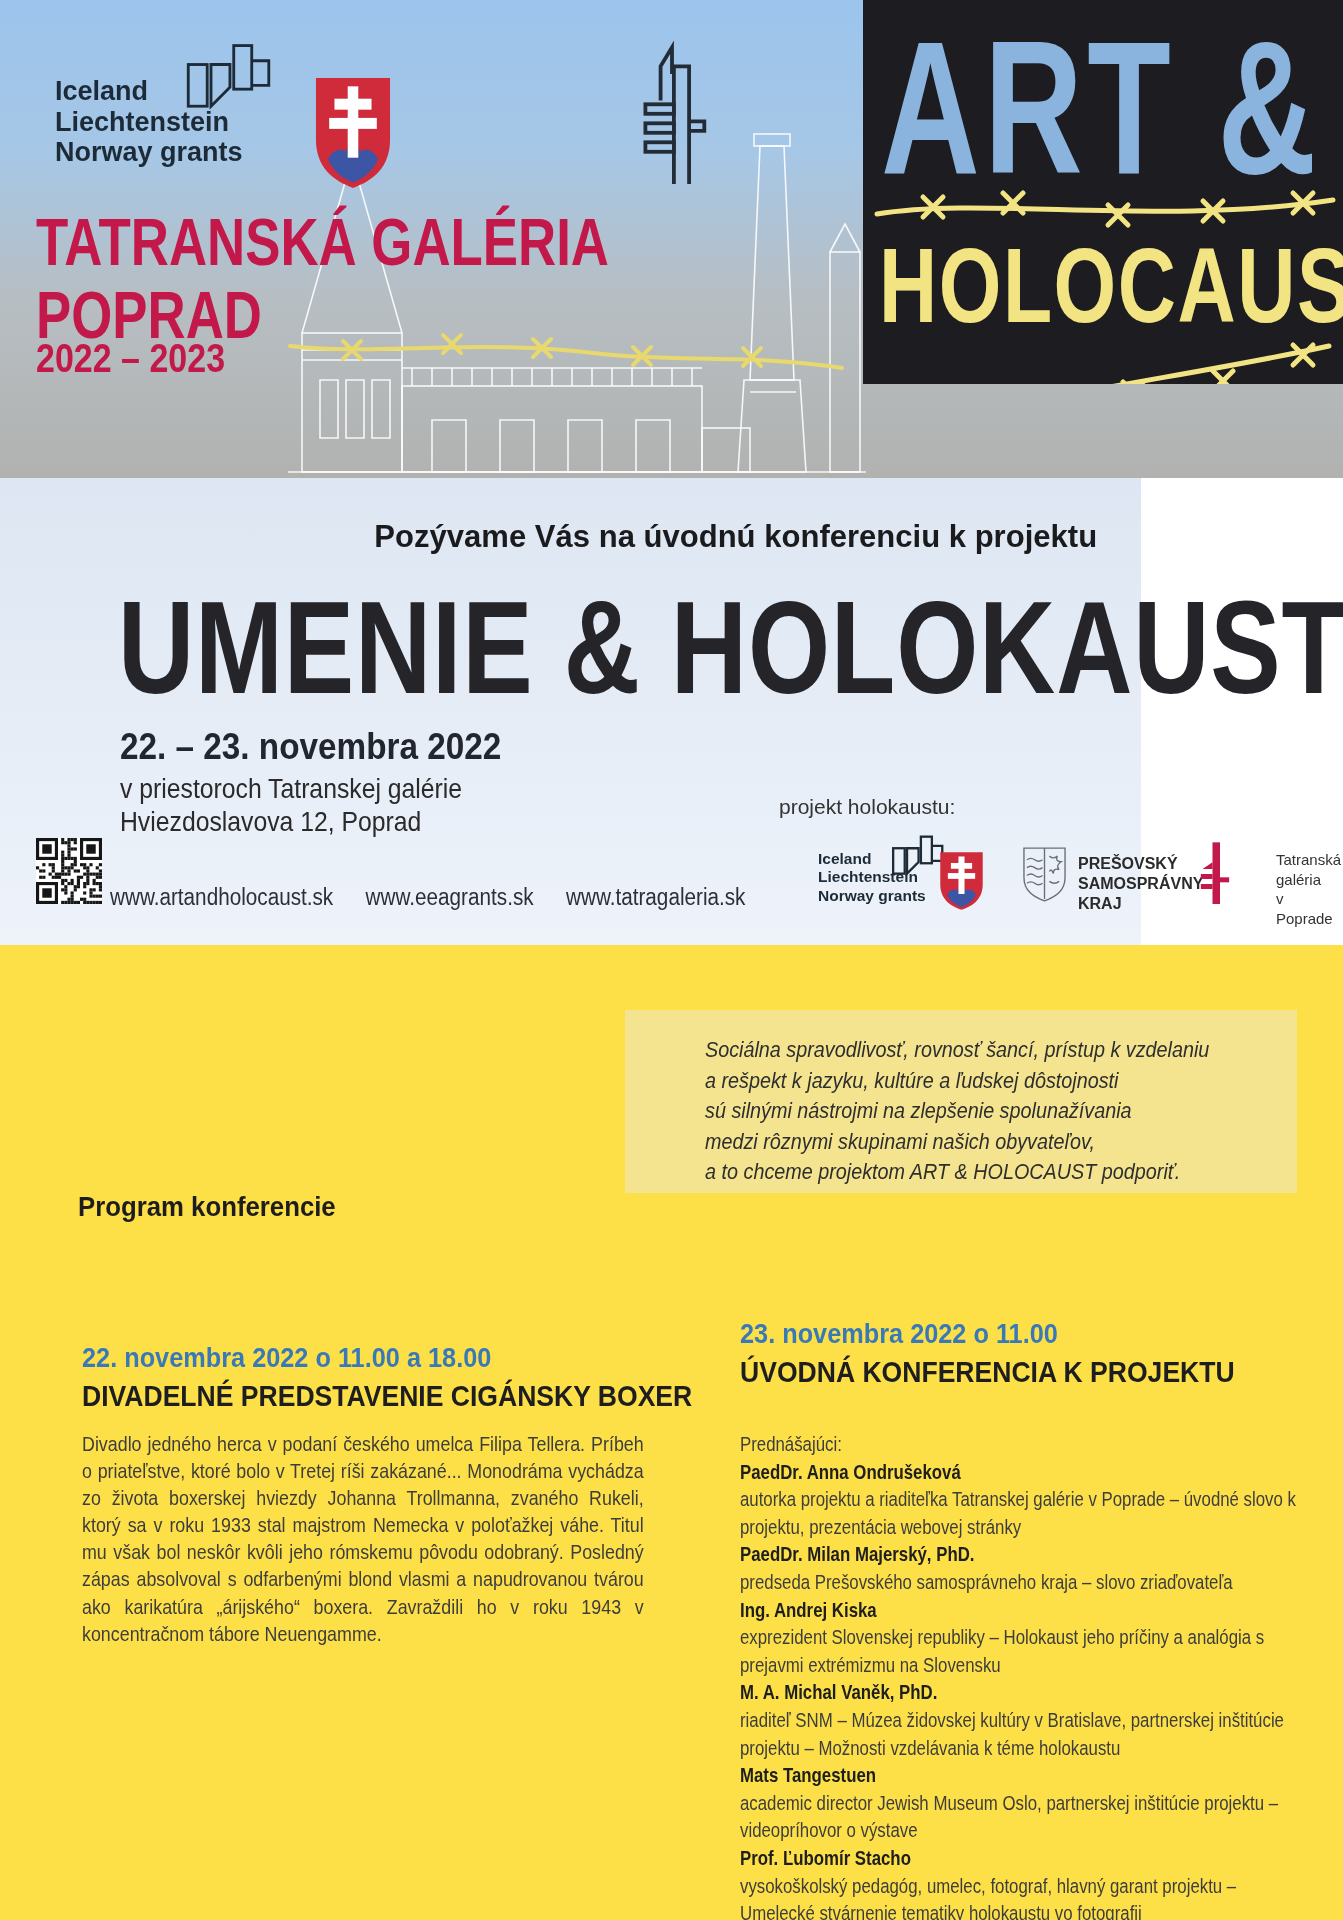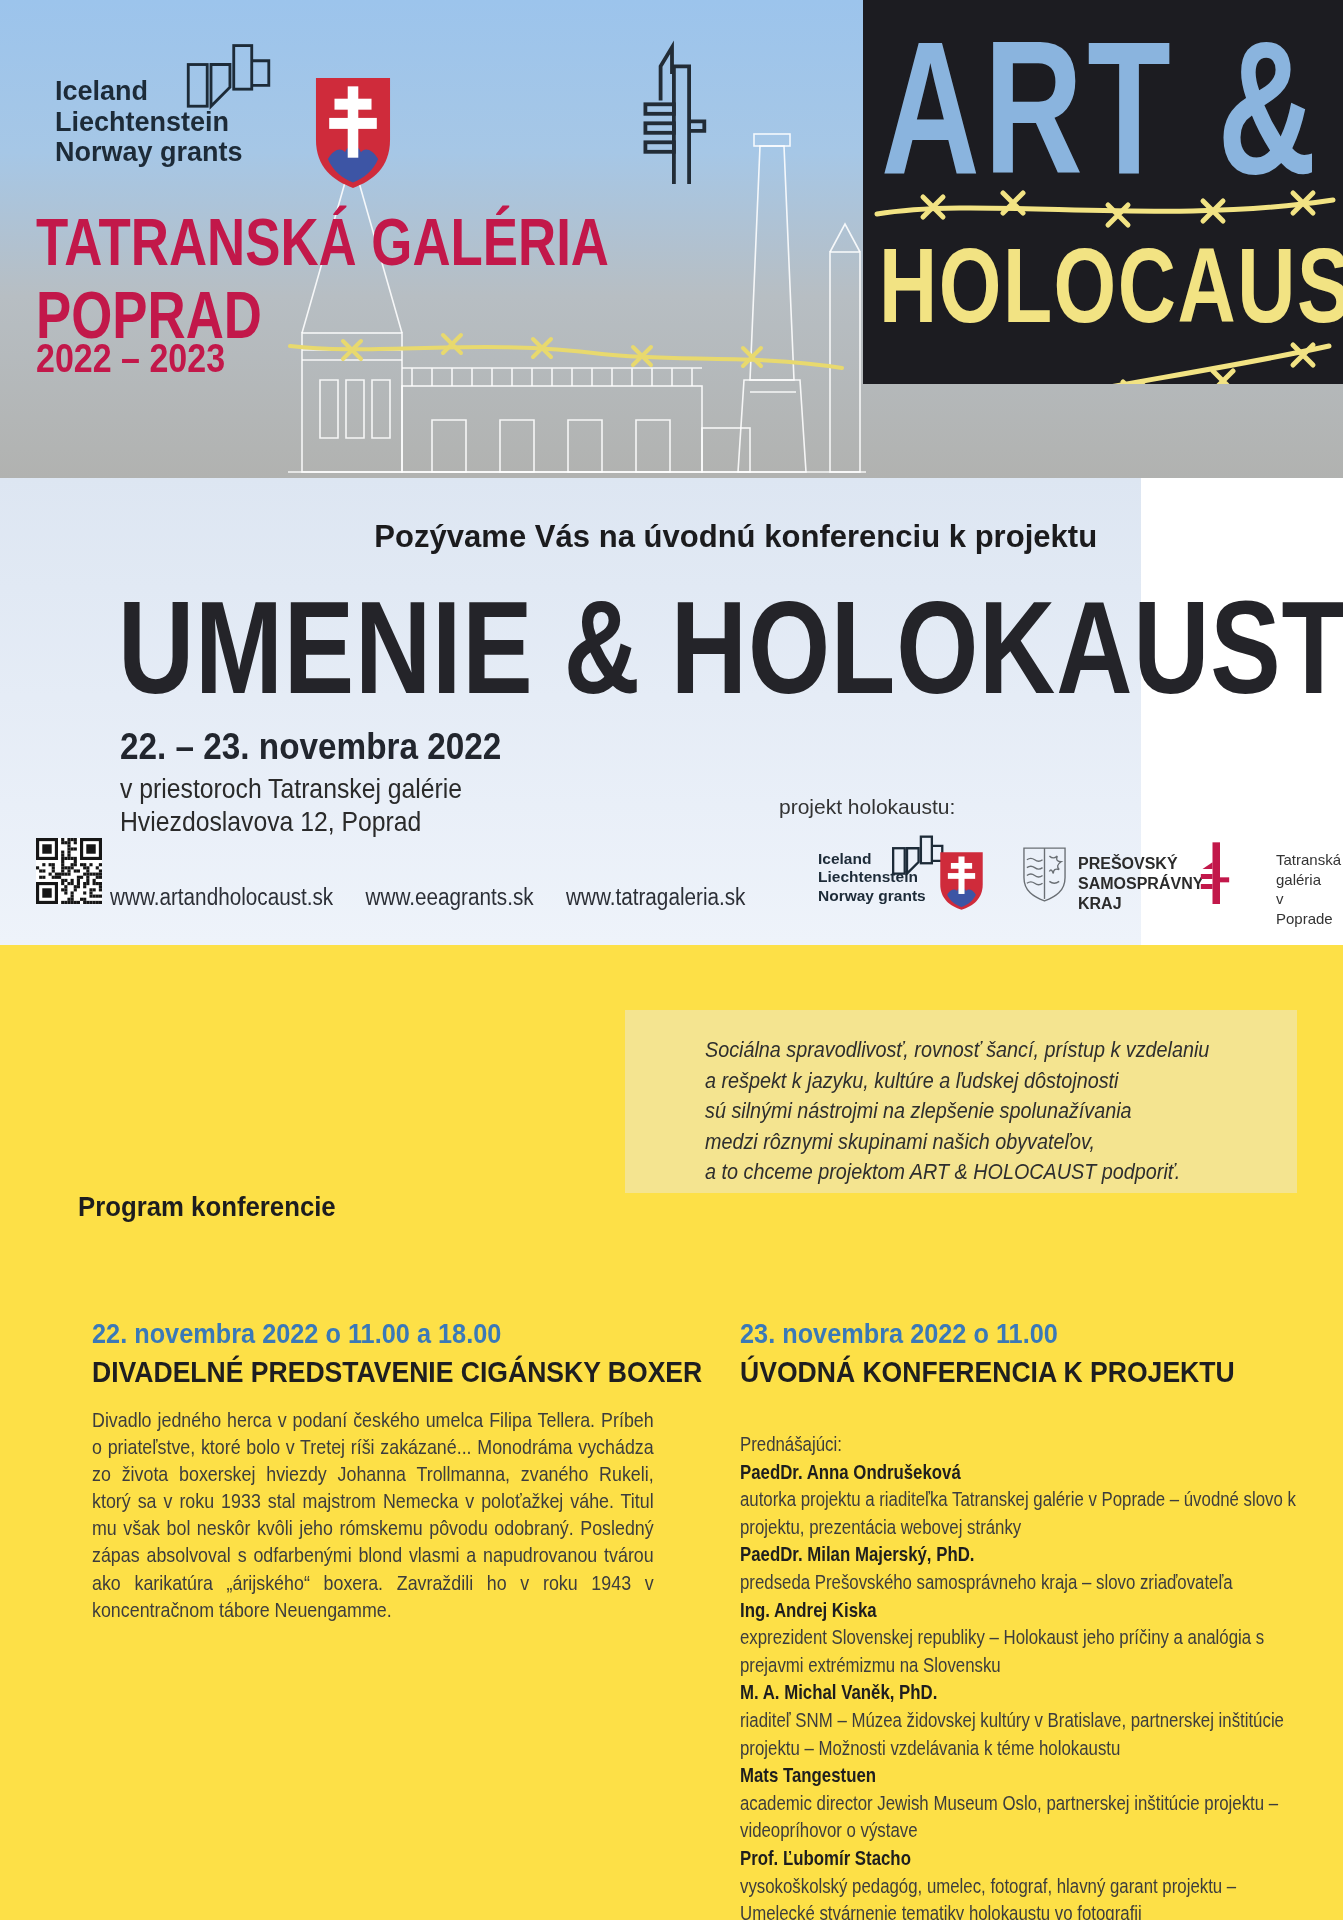--- a/index.html
+++ b/index.html
@@ -53,21 +53,21 @@
   .tg-text{position:absolute;left:1276px;top:372px;font-size:15px;line-height:1.3;color:#333;white-space:pre-line;}
 
   
   .main{position:absolute;left:0;top:945px;width:1343px;height:975px;background:#fde047;}
   .quote-box{position:absolute;left:625px;top:65px;width:672px;height:183px;background:#f4e490;}
   .quote-text{position:absolute;left:80px;top:25px;font-size:21.5px;font-style:italic;color:#2e2e2e;
           line-height:30.5px;white-space:pre-line;transform:scaleX(0.92);transform-origin:0 0;width:108%;}
   .program-heading{position:absolute;left:78px;top:246px;margin:0;font-size:28px;font-weight:bold;color:#1d1d1f;
           transform:scaleX(0.92);transform-origin:0 0;}
   .col{position:absolute;top:373px;}
-  .col-left{left:92px;width:560px;}
+  .col-left{left:82px;width:560px;margin-top:24px;}
   .col-right{left:740px;width:565px;}
   .day-datetime{font-size:27.5px;font-weight:bold;color:#3a79b8;line-height:32px;
           transform:scaleX(0.92);transform-origin:0 0;white-space:nowrap;}
   .day-title{font-size:29.5px;font-weight:bold;color:#1e1e20;line-height:33px;margin-top:5px;
           transform:scaleX(0.9);transform-origin:0 0;white-space:nowrap;}
   .day1-para{margin:18px 0 0 0;font-size:21px;line-height:27.1px;color:#3d3d3d;text-align:justify;
           width:118%;transform:scaleX(0.85);transform-origin:0 0;}
   .speakers{margin-top:42px;font-size:20.5px;line-height:27.6px;color:#3d3d3d;
           width:122%;transform:scaleX(0.82);transform-origin:0 0;}
   .speaker-name{font-weight:bold;color:#1e1e1e;}

